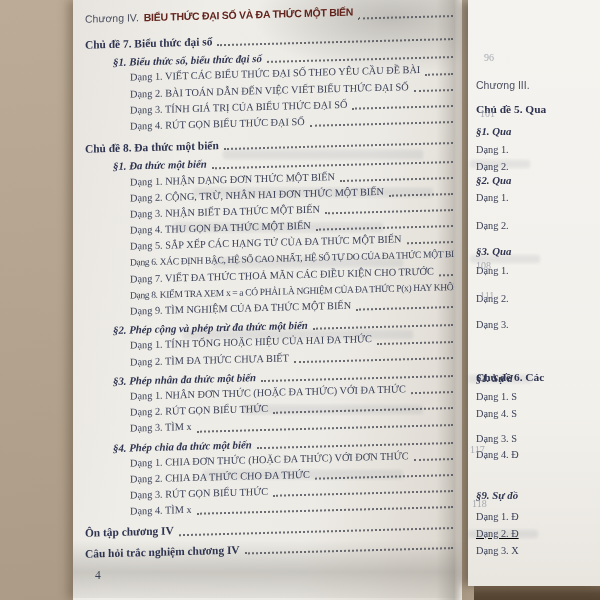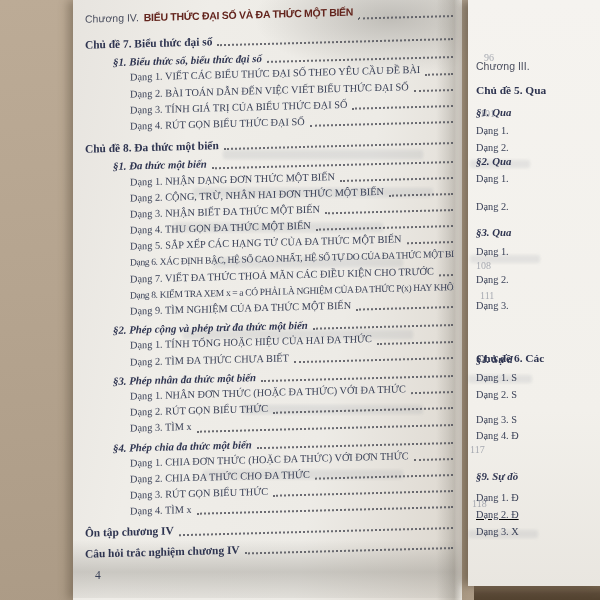--- a/index.html
+++ b/index.html
@@ -51,21 +51,21 @@
   .lv-review{margin-top:4px;}
   .lv-review .txt{font-weight:bold; font-size:11.4px; color:#2e3450;}
   .condensed .txt{font-size:9.5px; letter-spacing:-0.35px;}
   .page-num{position:absolute; left:22px; top:569px; font-size:11.5px; color:#3a4157;}
   
   .page-right{
     position:absolute; left:468px; top:0; width:132px; height:586px;
     background:linear-gradient(180deg,#f5f3ef 0%,#f2f0eb 70%,#e9e6e0 100%);
     box-shadow:-7px 0 9px -1px rgba(78,66,50,.55);
   }
-  .rp-row{position:absolute; left:8px; white-space:nowrap; overflow:visible;}
+  .rp-row{position:absolute; left:8px; white-space:nowrap; overflow:visible;margin-top:19px;}
   .rp-row .txt{color:#3a4157; font-size:10.3px;}
   .rp-chapter .txt{font-family:"Liberation Sans","DejaVu Sans",sans-serif; font-size:10.5px; color:#4c5060;}
   .rp-topic .txt{font-weight:bold; font-size:11.4px; color:#2e3450;}
   .rp-section .txt{font-weight:bold; font-style:italic; font-size:10.8px; color:#2e3450;}
   .ghost-num{position:absolute; font-size:10px; color:#8d929e; opacity:.75;}
   
   .ghost{position:absolute; background:rgba(110,116,130,.12); filter:blur(1.6px); border-radius:2px; pointer-events:none;}
 </style>
 </head>
 <body>
@@ -238,21 +238,21 @@
         <div class="rp-row rp-section" style="top: 151px;"><span class="txt">§2. Qua</span></div>
         <div class="rp-row rp-item" style="top: 168px;"><span class="txt">Dạng 1.</span></div>
         <div class="rp-row rp-item" style="top: 196px;"><span class="txt">Dạng 2.</span></div>
         <div class="rp-row rp-section" style="top: 222px;"><span class="txt">§3. Qua</span></div>
         <div class="rp-row rp-item" style="top: 241px;"><span class="txt">Dạng 1.</span></div>
         <div class="rp-row rp-item" style="top: 269px;"><span class="txt">Dạng 2.</span></div>
         <div class="rp-row rp-item" style="top: 295px;"><span class="txt">Dạng 3.</span></div>
         <div class="rp-row rp-topic" style="top: 348px;"><span class="txt">Chủ đề 6. Các</span></div>
         <div class="rp-row rp-section" style="top: 349px;"><span class="txt">§1. Sự đ</span></div>
         <div class="rp-row rp-item" style="top: 367px; font-family: Liberation Serif, serif;"><span class="txt">Dạng 1. S</span></div>
-        <div class="rp-row rp-item" style="top: 384px;"><span class="txt">Dạng 2. S</span></div>
+        <div class="rp-row rp-item" style="top: 384px;"><span class="txt">Dạng 4. S</span></div>
         <div class="rp-row rp-item" style="top: 409px;"><span class="txt">Dạng 3. S</span></div>
         <div class="rp-row rp-item" style="top: 425px; text-align: center;"><span class="txt">Dạng 4. Đ</span></div>
         <div class="rp-row rp-section" style="top: 466px;"><span class="txt">§9. Sự đồ</span></div>
         <div class="rp-row rp-item" style="top: 487px;"><span class="txt">Dạng 1. Đ</span></div>
         <div class="rp-row rp-item" style="top: 504px; text-decoration: underline;"><span class="txt">Dạng 2. Đ</span></div>
         <div class="rp-row rp-item" style="top: 521px;"><span class="txt">Dạng 3. X</span></div>
       </div>
     <div>
         <div class="ghost-num" style="left: 16px; top: 52px;">96</div>
         <div class="ghost-num" style="left: 12px; top: 108px;">101</div>

